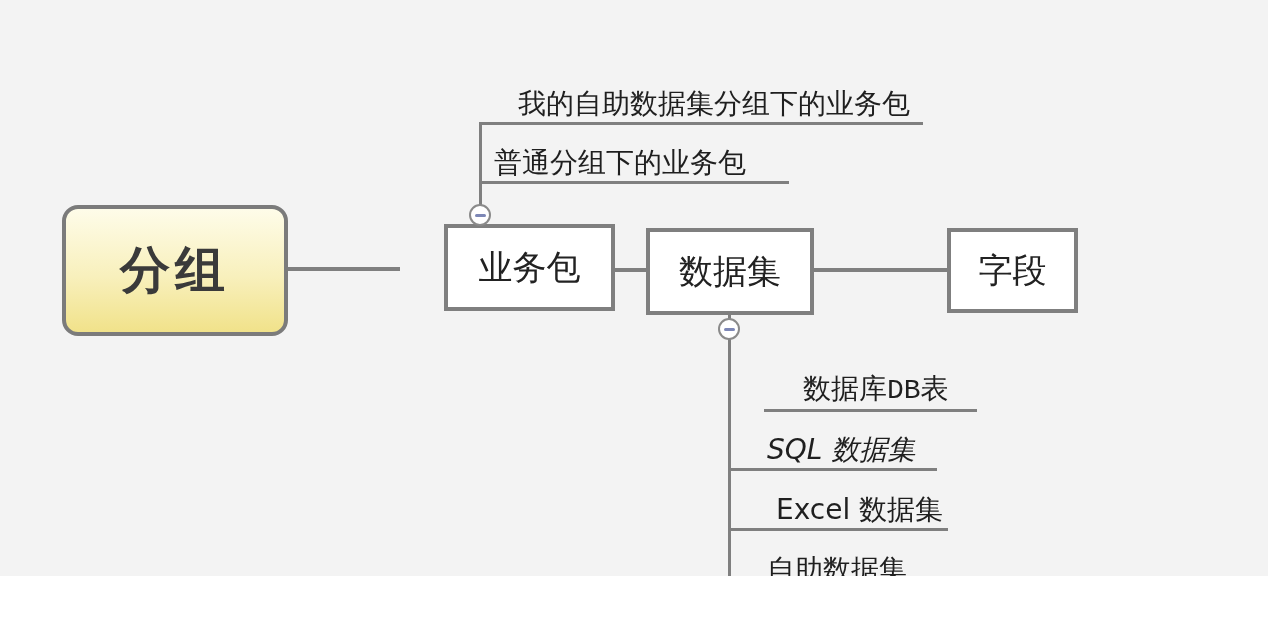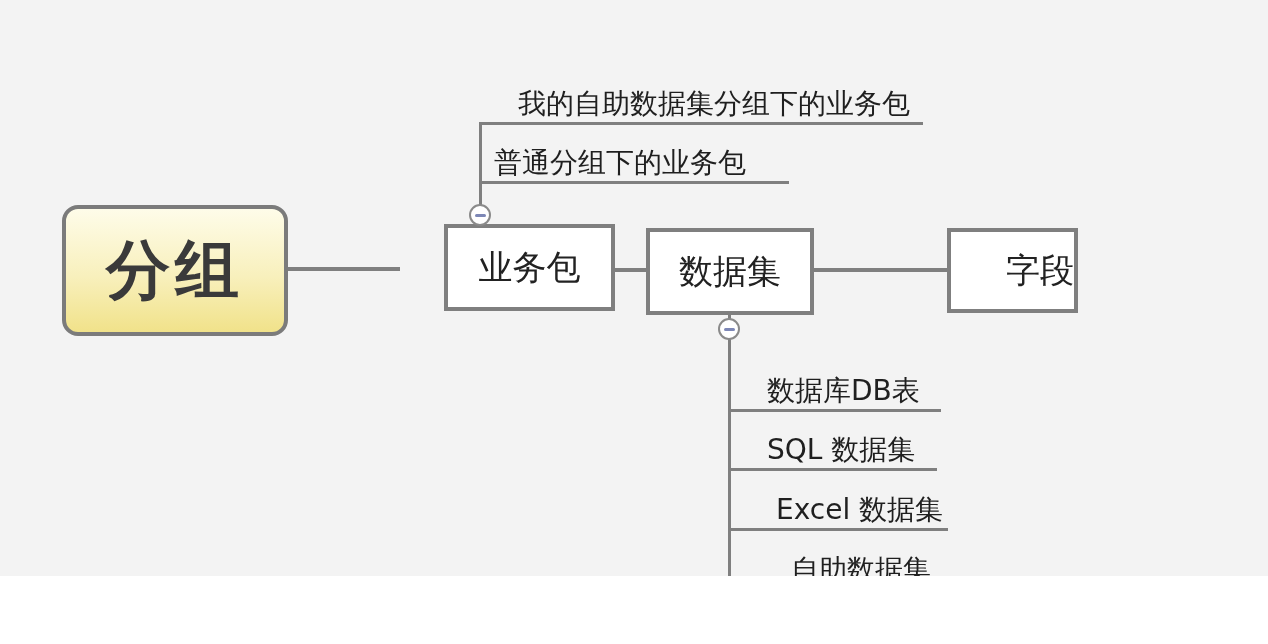--- a/index.html
+++ b/index.html
@@ -36,54 +36,54 @@
     align-items: flex-end;
     padding-left: 39px;
     font-size: 28px;
     line-height: 36px;
     color: #1f1f1f;
     white-space: nowrap;
     cursor: default;
   }
   .top-item-0 { left: 479px; top: 84px; width: 444px; }
   .top-item-1 { left: 479px; top: 143px; width: 310px; padding-left: 15px; }
-  .bot-item-0 { left: 728px; top: 371px; width: 213px; }
-  .bot-item-1 { left: 728px; top: 430px; width: 209px; }
+  .bot-item-0 { left: 764px; top: 371px; width: 213px; font-family: Liberation Mono, monospace; }
+  .bot-item-1 { left: 728px; top: 430px; width: 209px; font-style: italic; }
   .bot-item-2 { left: 728px; top: 490px; width: 220px; padding-left: 48px; }
-  .bot-item-3 { left: 728px; top: 550px; width: 203px; justify-content: flex-end; }
+  .bot-item-3 { left: 728px; top: 550px; width: 203px; }
 
   
   .node {
     position: absolute;
     box-sizing: border-box;
     background: #ffffff;
     border: 4px solid #7f7f7f;
     display: flex;
     align-items: center;
     justify-content: center;
     font-size: 34px;
     color: #222222;
     white-space: nowrap;
   }
   .node-business { left: 396px; top: 224px; width: 171px; height: 87px; margin-left: 48px; }
   .node-dataset  { left: 646px; top: 228px; width: 168px; height: 87px; }
-  .node-field    { left: 947px; top: 228px; width: 131px; height: 85px; justify-content: flex-end; }
+  .node-field    { left: 947px; top: 228px; width: 131px; height: 85px; }
 
   .root-node {
     position: absolute;
     left: 62px; top: 205px;
     width: 226px; height: 131px;
     box-sizing: border-box;
     border: 4px solid #7b7b7b;
     border-radius: 16px;
     background: linear-gradient(to bottom, #fefce9 0%, #f8f0bc 55%, #f1e28a 100%);
     display: flex;
     align-items: center;
     justify-content: center;
-    font-size: 64px;
+    font-size: 50px;
     font-weight: bold;
     letter-spacing: 5px;
     color: #3a3a3a;
   }
 
   
   .toggle {
     position: absolute;
     width: 22px; height: 22px;
     box-sizing: border-box;

